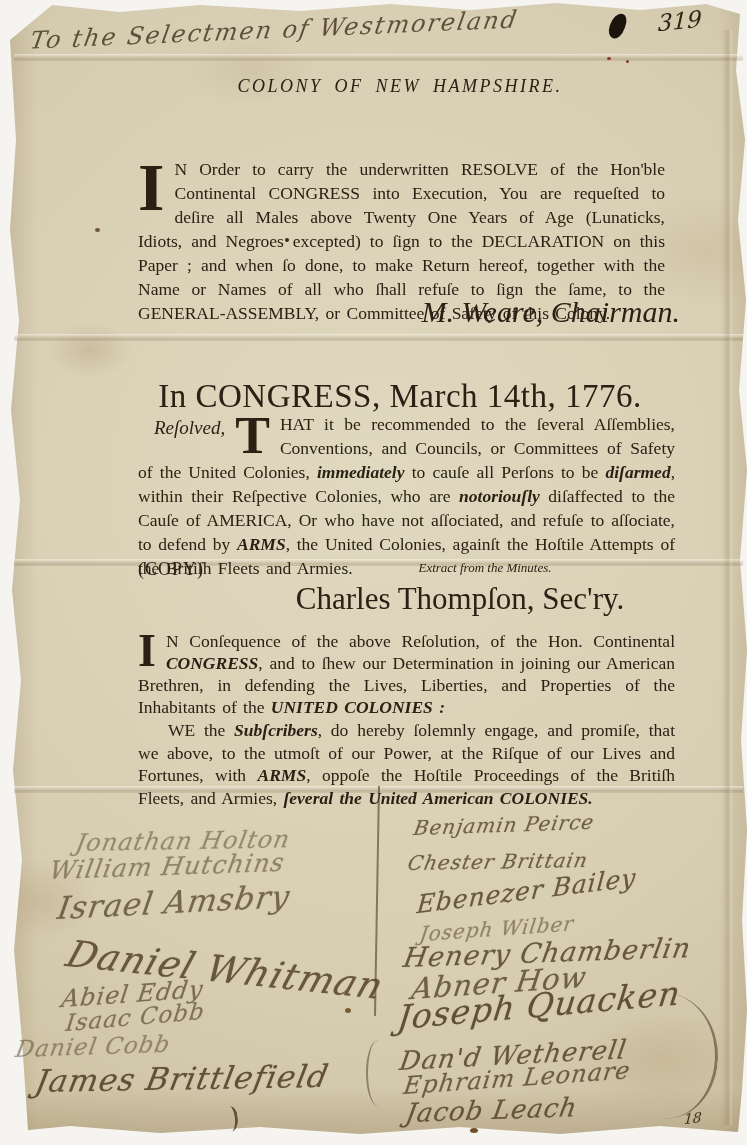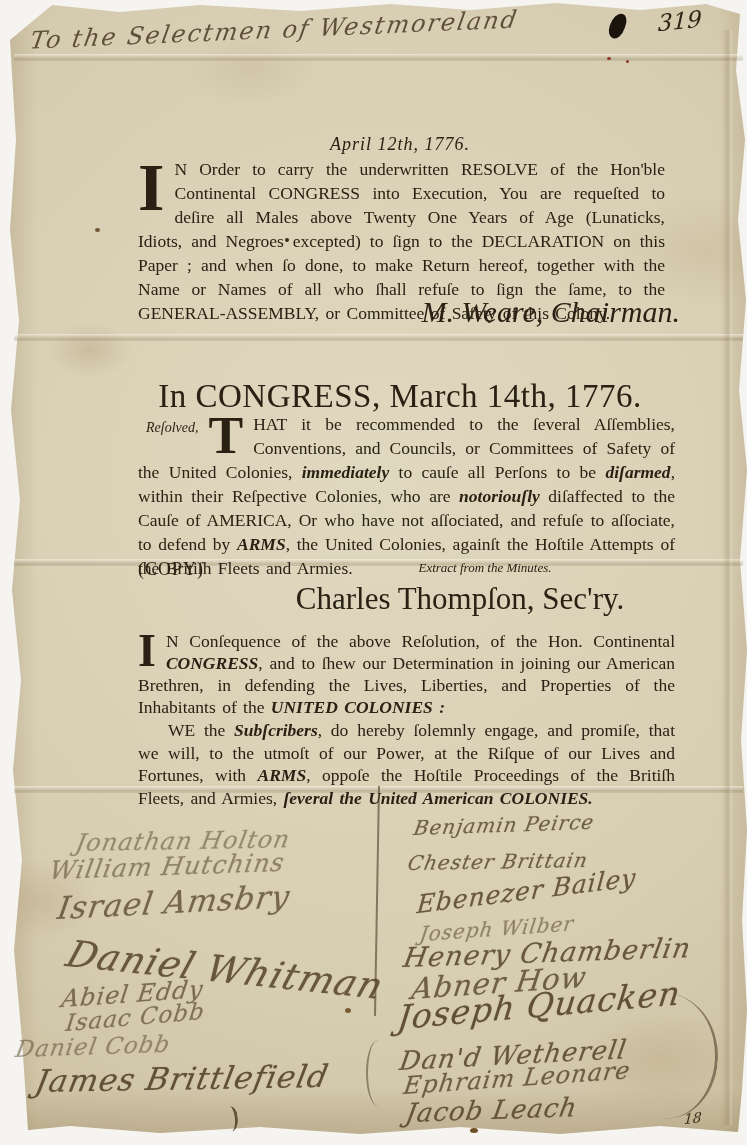--- a/index.html
+++ b/index.html
@@ -36,21 +36,21 @@
   .para{font-size:17.5px;line-height:24px;text-align:justify;word-spacing:2px;}
   .para .it{font-style:italic;font-weight:bold;}
   .p-order{left:138px;width:527px;top:157px;}
   .dropcap{float:left;font-weight:bold;line-height:.8;padding:3px 10px 0 0;}
   .cap-lg{font-size:68px;}
   .cap-md{font-size:52px;}
   .cap-sm{font-size:46px;}
   .weare{left:320px;width:360px;top:295px;font-size:30px;font-style:italic;text-align:right;}
   .congress-h{left:80px;width:640px;top:366px;font-size:33px;letter-spacing:.5px;margin-top:12px;}
   .p-resolve{left:138px;width:537px;top:412px;}
-  .resolved{float:left;font-style:italic;font-size:14px;margin:4px 10px 0 8px;}
+  .resolved{float:left;font-style:italic;font-size:19px;margin:4px 10px 0 16px;}
   .copy{left:138px;top:559px;font-size:18px;letter-spacing:1px;}
   .extract{left:330px;width:310px;top:560px;font-size:13px;font-style:italic;text-align:center;}
   .thompson{left:230px;width:460px;top:581px;font-size:31px;text-align:center;}
   .p-conseq{left:138px;width:537px;top:630px;line-height:22px;}
   .p-engage{left:138px;width:537px;top:719px;line-height:22.5px;text-indent:30px;}
   
   .hand{position:absolute;color:#4a3a24;font-family:"DejaVu Serif", serif;font-style:italic;white-space:nowrap;}
   .address{left:30px;top:16px;font-size:24px;letter-spacing:2px;transform:rotate(-2.5deg) skewX(-12deg);opacity:.85;}
   .pnum-top{left:658px;top:8px;font-size:23px;transform:rotate(-6deg) skewX(-8deg);color:#2f2517;}
   .pnum-bottom{left:684px;top:1110px;font-size:14px;transform:rotate(-6deg) skewX(-10deg);color:#3a2d1a;}
@@ -78,40 +78,40 @@
   <div class="speck" style="left:95px;top:228px;width:5px;height:4px;background:#6b5433"></div>
   <div class="speck" style="left:607px;top:57px;width:4px;height:3px;background:#8a3a22"></div>
   <div class="speck" style="left:626px;top:60px;width:3px;height:3px;background:#8a3a22"></div>
   <div class="speck" style="left:345px;top:1008px;width:6px;height:5px;background:#7a5c33"></div>
   <div class="speck" style="left:470px;top:1128px;width:8px;height:5px;background:#6e5026"></div>
   <div class="speck" style="left:285px;top:238px;width:4px;height:4px;background:#3a2e1c"></div>
 
   <div class="hand address">To the Selectmen of Westmoreland</div>
   <div class="hand pnum-top">319</div>
 
-  <div class="print centered dateline">April 12th, 1776.</div>
+  <div class="print centered colony">COLONY OF NEW HAMPSHIRE.</div>
 
   <div class="print para p-order">
     <span class="dropcap cap-lg">I</span><span>N Order to carry the underwritten RESOLVE of the Hon'ble Continental CONGRESS into Execution, You are requeſted to deſire all Males above Twenty One Years of Age (Lunaticks, Idiots, and Negroes excepted) to ſign to the DECLARATION on this Paper ; and when ſo done, to make Return hereof, together with the Name or Names of all who ſhall refuſe to ſign the ſame, to the GENERAL-ASSEMBLY, or Committee of Safety of this Colony.</span>
   </div>
   <div class="print weare">M. Weare, Chairman.</div>
 
   <div class="print centered congress-h">In CONGRESS, March 14th, 1776.</div>
   <div class="print para p-resolve">
     <span class="resolved">Reſolved,</span><span class="dropcap cap-md">T</span><span><span>HAT it be recommended to the ſeveral Aſſemblies, Conventions, and Councils, or Committees of Safety of the United Colonies, </span><span class="it">immediately</span><span> to cauſe all Perſons to be </span><span class="it">diſarmed</span><span>, within their Reſpective Colonies, who are </span><span class="it">notoriouſly</span><span> diſaffected to the Cauſe of AMERICA, Or who have not aſſociated, and refuſe to aſſociate, to defend by </span><span class="it">ARMS</span><span>, the United Colonies, againſt the Hoſtile Attempts of the Britiſh Fleets and Armies.</span></span>
   </div>
   <div class="print copy">(COPY)</div>
   <div class="print extract">Extract from the Minutes.</div>
   <div class="print thompson">Charles Thompſon, Sec'ry.</div>
 
   <div class="print para p-conseq">
     <span class="dropcap cap-sm">I</span><span><span>N Conſequence of the above Reſolution, of the Hon. Continental </span><span class="it">CONGRESS</span><span>, and to ſhew our Determination in joining our American Brethren, in defending the Lives, Liberties, and Properties of the Inhabitants of the </span><span class="it">UNITED COLONIES :</span></span>
   </div>
   <div class="print para p-engage">
-    <span><span>WE the </span><span class="it">Subſcribers</span><span>, do hereby ſolemnly engage, and promiſe, that we will, to the utmoſt of our Power, at the Riſque of our Lives and Fortunes, with </span><span class="it">ARMS</span><span>, oppoſe the Hoſtile Proceedings of the Britiſh Fleets, and Armies, </span><span class="it">ſeveral the United American COLONIES.</span></span>
+    <span><span>WE the </span><span class="it">Subſcribers</span><span>, do hereby ſolemnly engage, and promiſe, that we above, to the utmoſt of our Power, at the Riſque of our Lives and Fortunes, with </span><span class="it">ARMS</span><span>, oppoſe the Hoſtile Proceedings of the Britiſh Fleets, and Armies, </span><span class="it">ſeveral the United American COLONIES.</span></span>
   </div>
 
   <div class="divider"></div>
   <div class="sig-layer hand">
       <div class="signature" style="left: 76px; top: 829px; font-size: 24px; opacity: 0.5; transform: rotate(-1deg) skewX(-12deg);">Jonathan Holton</div>
       <div class="signature" style="left: 50px; top: 856px; font-size: 25px; opacity: 0.55; transform: rotate(-2deg) skewX(-12deg);">William Hutchins</div>
       <div class="signature" style="left: 58px; top: 890px; font-size: 31px; opacity: 0.75; transform: rotate(-3deg) skewX(-12deg);">Israel Amsbry</div>
       <div class="signature" style="left: 68px; top: 932px; font-size: 37px; opacity: 0.85; transform: rotate(6deg) skewX(-12deg);">Daniel Whitman</div>
       <div class="signature" style="left: 62px; top: 985px; font-size: 24px; opacity: 0.7; transform: rotate(-4deg) skewX(-12deg);">Abiel  Eddy</div>
       <div class="signature" style="left: 66px; top: 1010px; font-size: 23px; opacity: 0.65; transform: rotate(-5deg) skewX(-12deg);">Isaac  Cobb</div>

